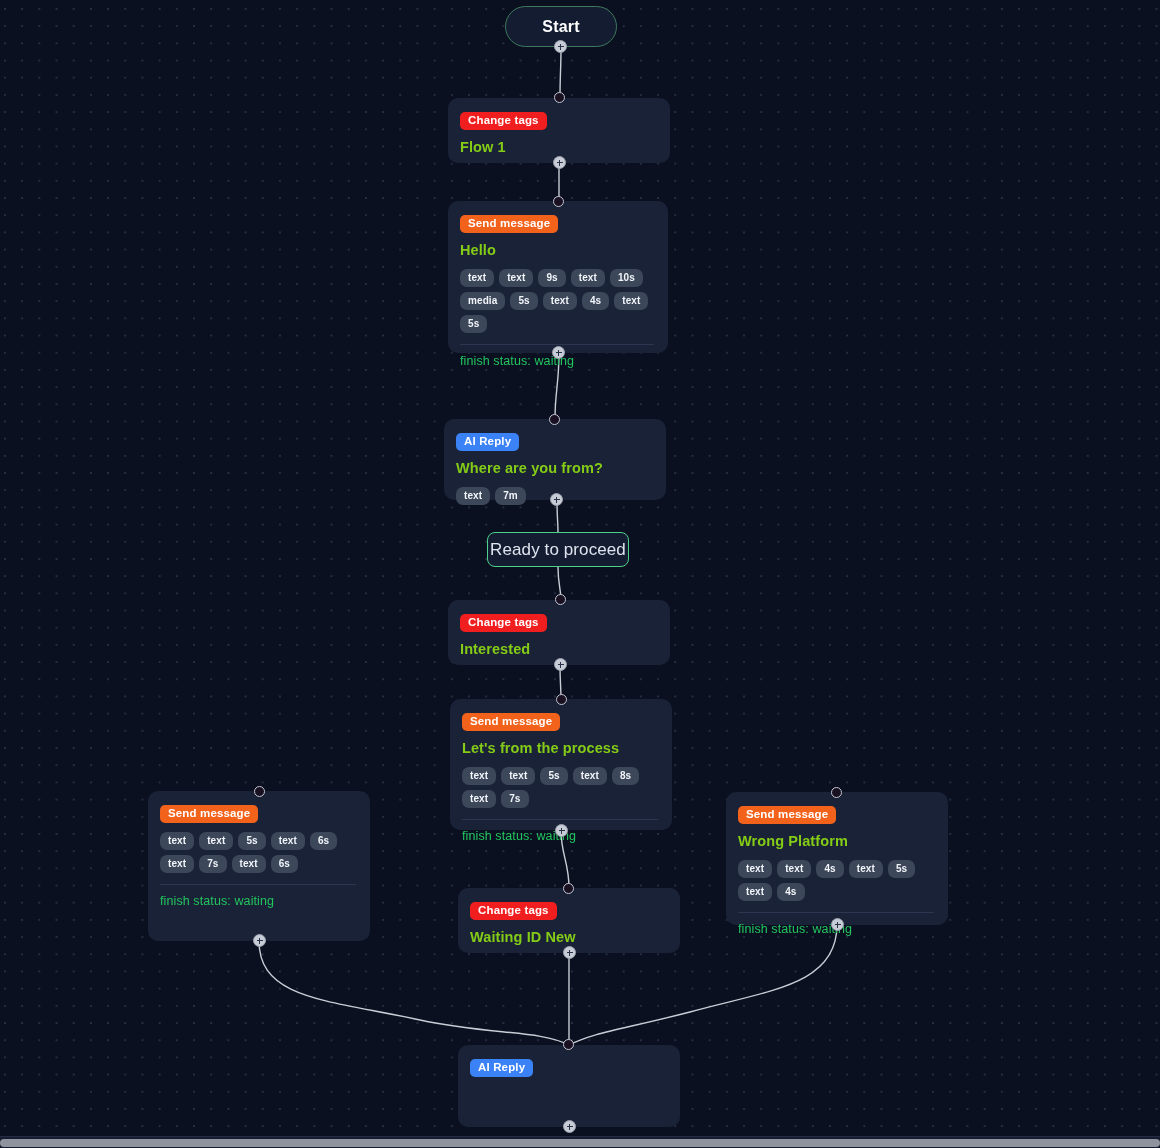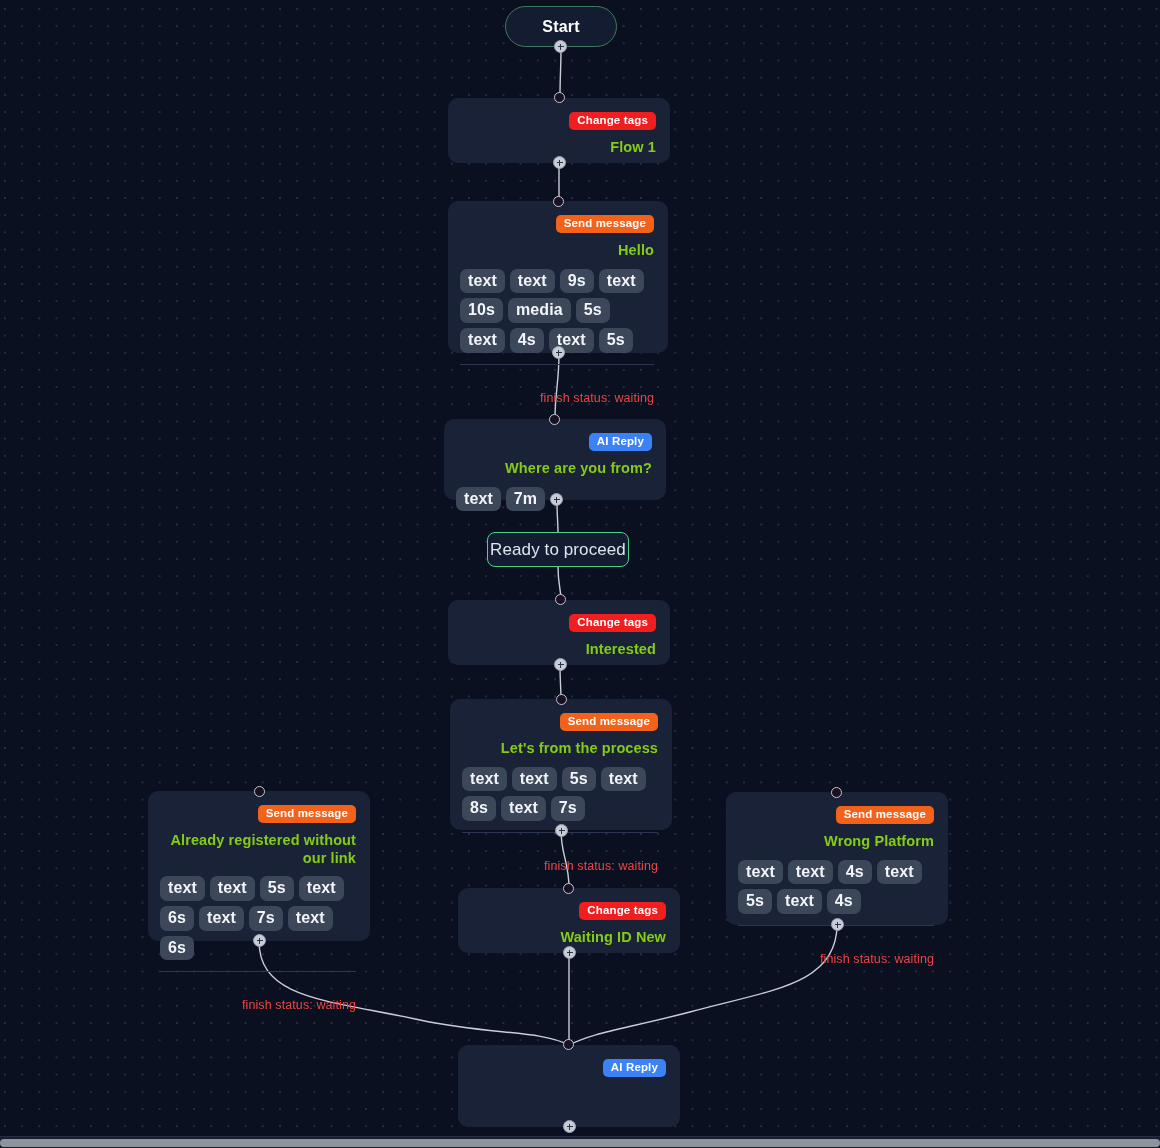--- a/index.html
+++ b/index.html
@@ -15,21 +15,20 @@
   #canvas {
     position: relative;
     width: 1160px;
     height: 1148px;
     background-color: #0a1020;
     background-image:
       radial-gradient(circle at 1px 1px, rgba(150,165,195,0.20) 1px, transparent 1.4px);
     background-size: 17.2px 17.2px;
     background-position: 4px 8px;
     overflow: hidden;
-    text-align: right;
   }
 
   
   #edges {
     position: absolute;
     left: 0; top: 0;
     width: 1160px; height: 1148px;
     pointer-events: none;
     z-index: 1;
   }
@@ -99,39 +98,39 @@
   .pill-row {
     margin-top: 9px;
     display: flex;
     flex-wrap: wrap;
     gap: 5px 5px;
     max-width: 100%;
   }
   .pill {
     background: #3c4759;
     color: #f2f5fa;
-    font-size: 16px;
+    font-size: 10px;
     font-weight: bold;
     border-radius: 7px;
     padding: 3px 8px 4px 8px;
     line-height: 1.1;
     letter-spacing: 0.1px;
   }
 
   .divider {
     margin-top: 11px;
     height: 1px;
     background: #2c3category;
     background: #2c3650;
   }
 
   .finish {
-    margin-top: 26px;
+    margin-top: 9px;
     font-size: 12.5px;
-    color: #ef4444;
+    color: #22c55e;
     letter-spacing: 0.1px;
   }
 
   
   .handle-in {
     position: absolute;
     width: 11px; height: 11px;
     border-radius: 50%;
     background: #191022;
     border: 1.6px solid #c3c7d1;
@@ -270,21 +269,20 @@
       <span class="pill">7s</span>
     </div>
     <div class="divider"></div>
     <div class="finish">finish status: waiting</div>
   </div>
   <div class="handle-out" style="left:555px; top:824px;"></div>
 
   <div class="handle-in" style="left:254px; top:786px;"></div>
   <div class="node" style="left:148px; top:791px; width:222px; height:150px;">
     <span class="badge badge-send-message">Send message</span>
-    <div class="node-title">Already registered without our link</div>
     <div class="pill-row">
       <span class="pill">text</span>
       <span class="pill">text</span>
       <span class="pill">5s</span>
       <span class="pill">text</span>
       <span class="pill">6s</span>
       <span class="pill">text</span>
       <span class="pill">7s</span>
       <span class="pill">text</span>
       <span class="pill">6s</span>

